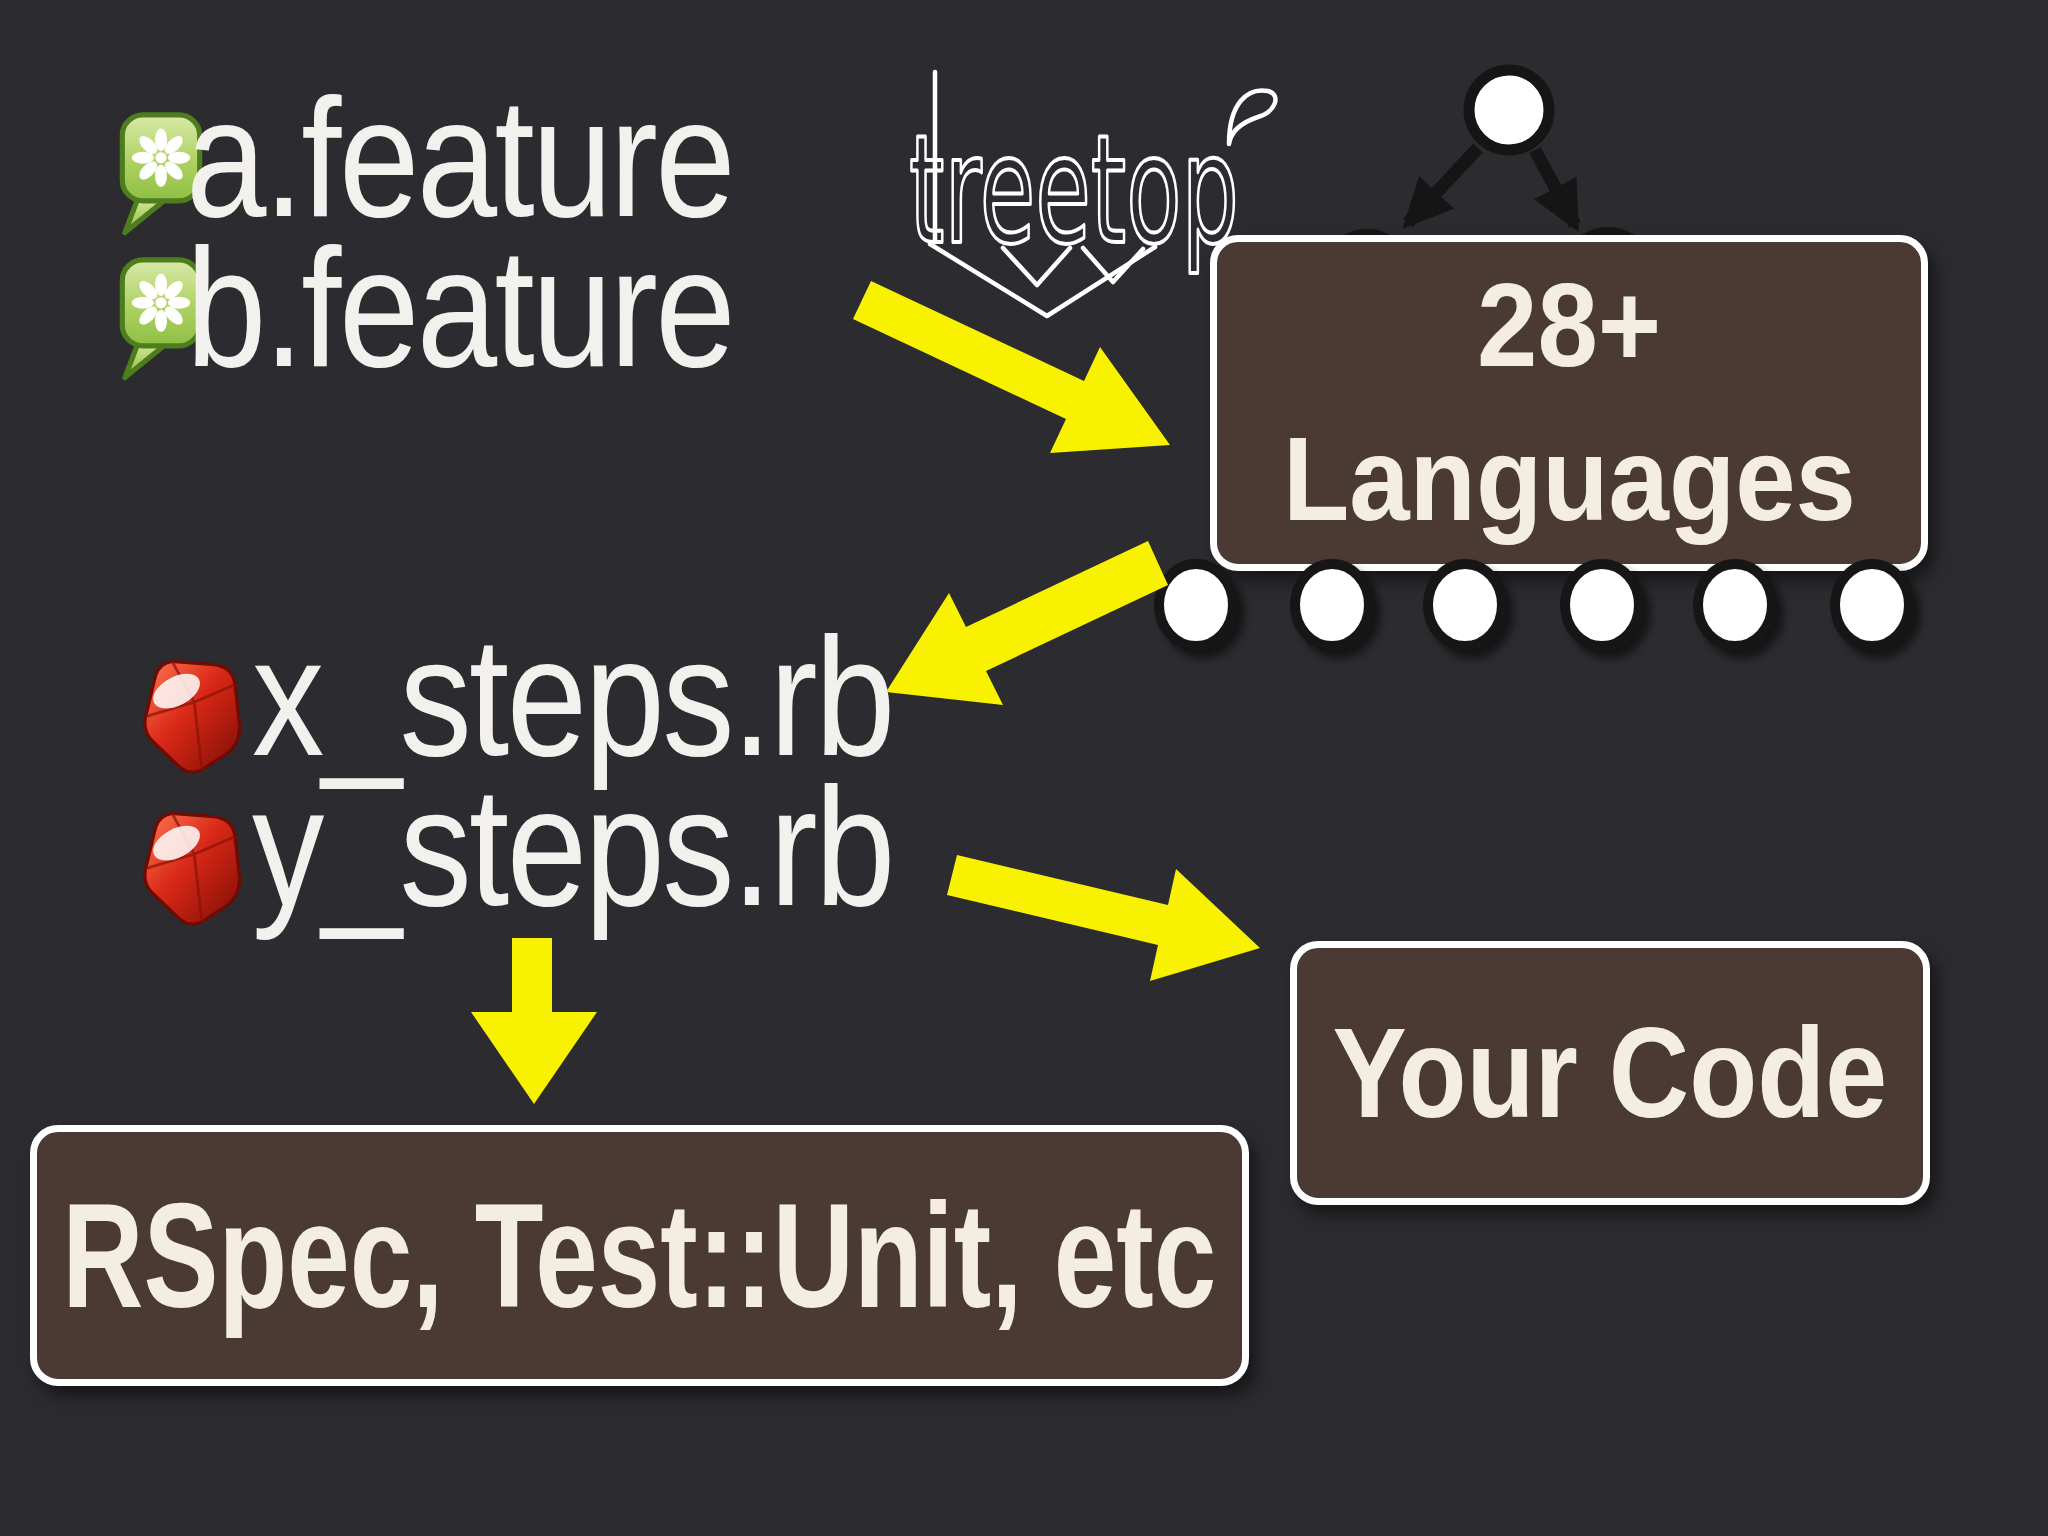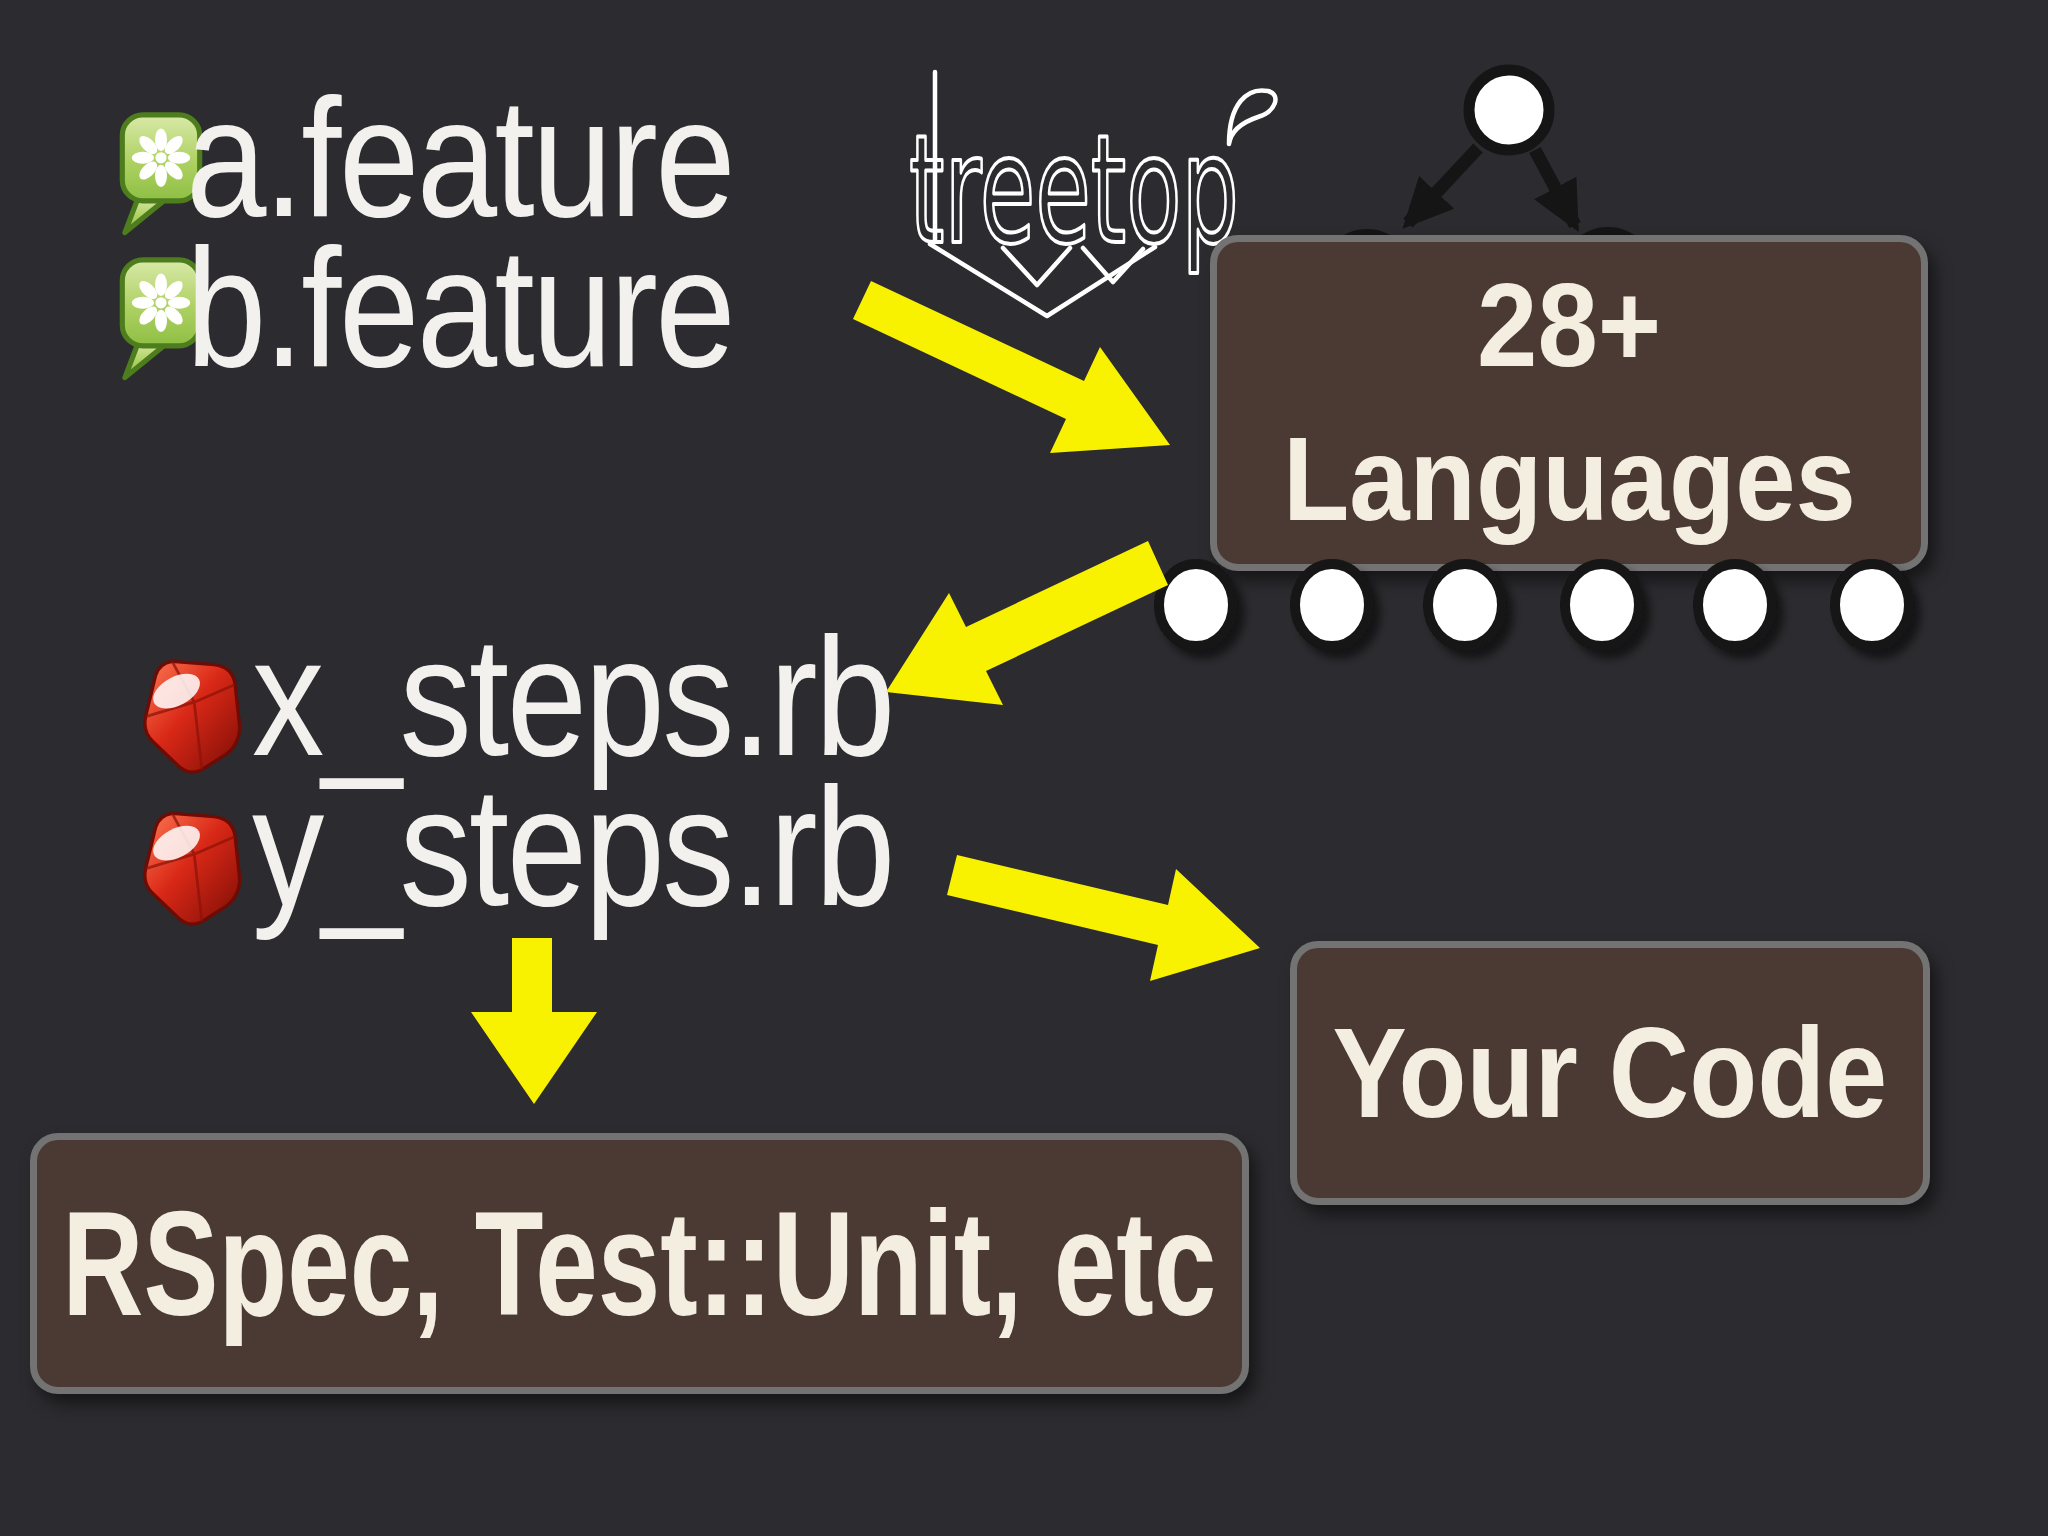--- a/index.html
+++ b/index.html
@@ -15,40 +15,40 @@
     line-height:1;
     white-space:nowrap;
     letter-spacing:-3px;
     transform:scaleX(0.86);
     transform-origin:left top;
     font-weight:400;
   }
   .box{
     position:absolute;
     background:#4a3a33;
-    border:7px solid #737373;
+    border:7px solid #ffffff;
     border-radius:28px;
     box-shadow:7px 10px 16px rgba(0,0,0,.5);
     display:flex;
     align-items:center;
     justify-content:center;
     color:#f4eee1;
     font-weight:bold;
   }
   .box .line{
     display:block;
     white-space:nowrap;
     line-height:1.05;
     text-align:center;
   }
   #languages-box{left:1210px;top:235px;width:704px;height:322px;flex-direction:column;gap:30px;}
   #languages-box .line{font-size:118px;transform:scaleX(0.92);transform-origin:center;}
   #yourcode-box{left:1290px;top:905px;width:626px;height:250px;margin-top:36px;}
   #yourcode-box .line{font-size:128px;transform:scaleX(0.87);transform-origin:center;}
-  #frameworks-box{left:30px;top:1125px;width:1205px;height:247px;margin-top:8px;}
+  #frameworks-box{left:30px;top:1125px;width:1205px;height:247px;}
   #frameworks-box .line{font-size:148px;transform:scaleX(0.76);transform-origin:center;}
   svg{display:block;overflow:visible;}
 </style>
 </head>
 <body>
 
 <div id="stage">
 
   <svg class="abs" style="left:895px;top:42px;" width="400" height="300" viewBox="0 0 400 300">
     <g fill="none" stroke="#ffffff" stroke-width="4.5" stroke-linecap="round" stroke-linejoin="round">

